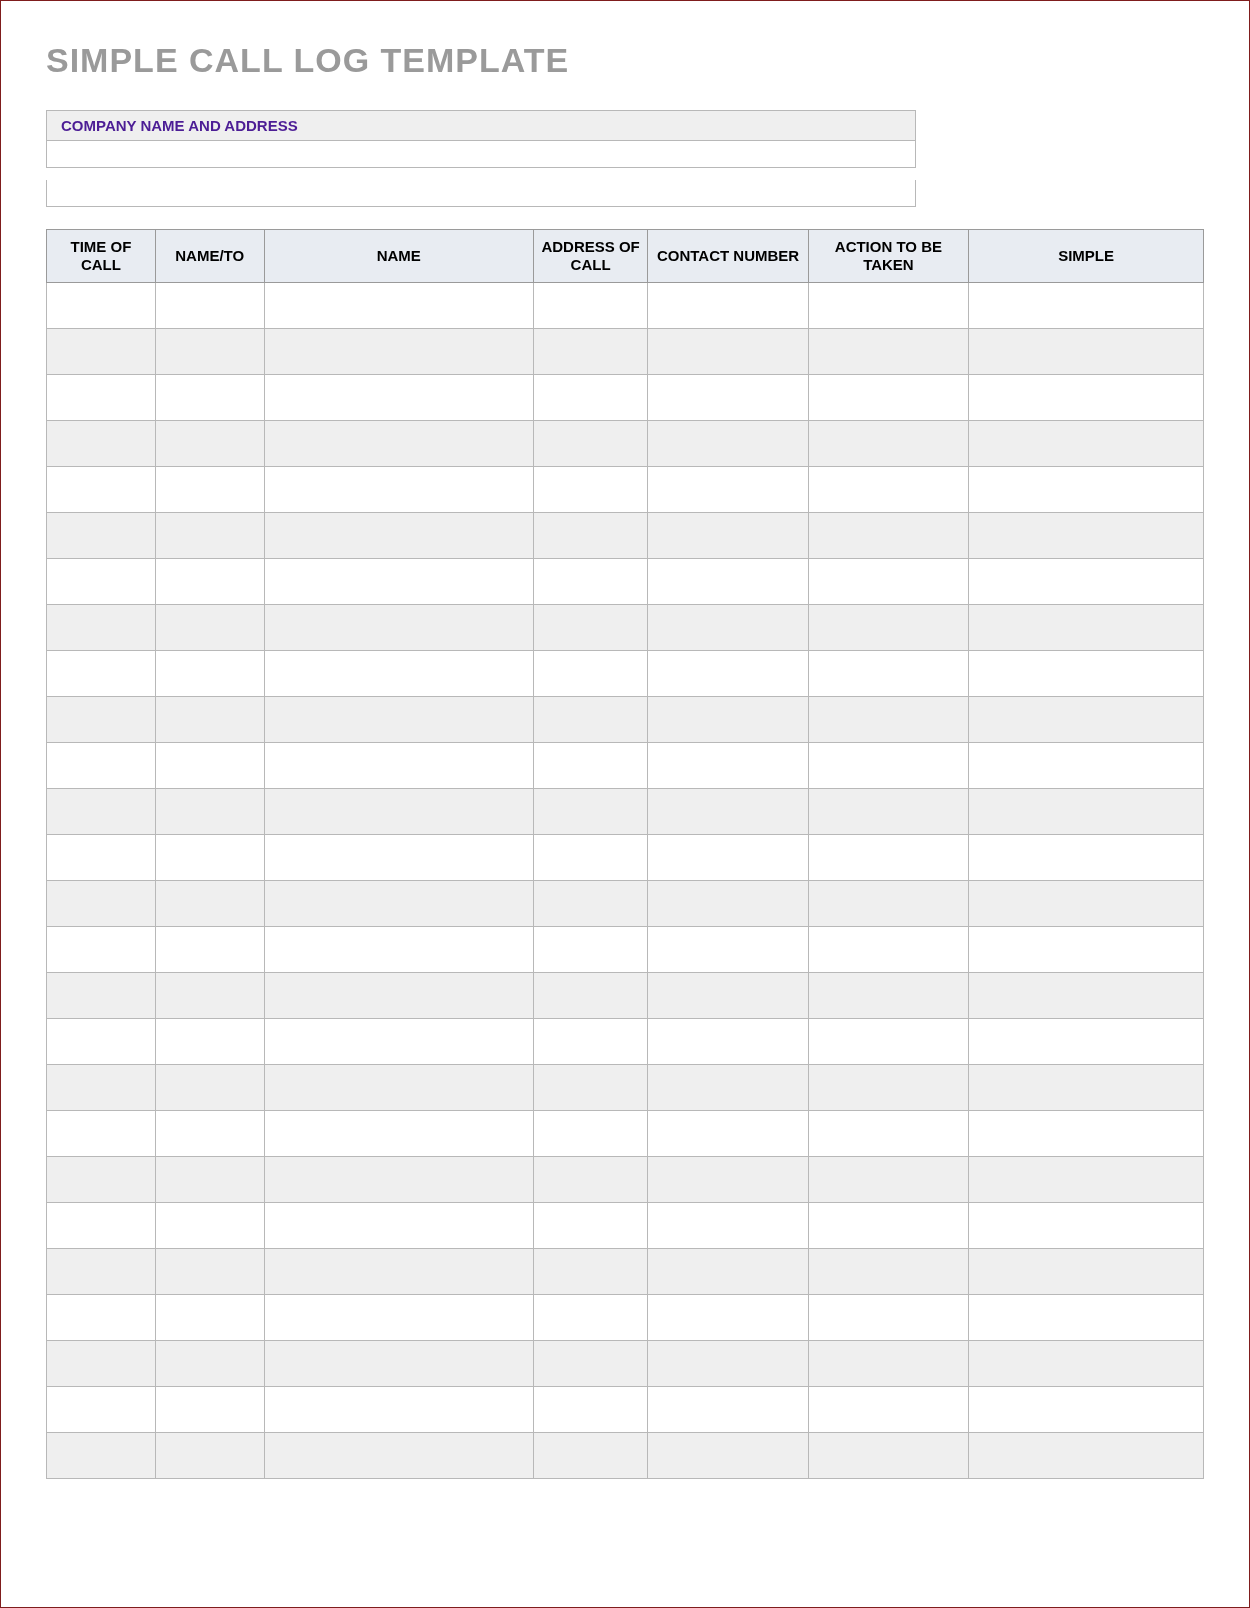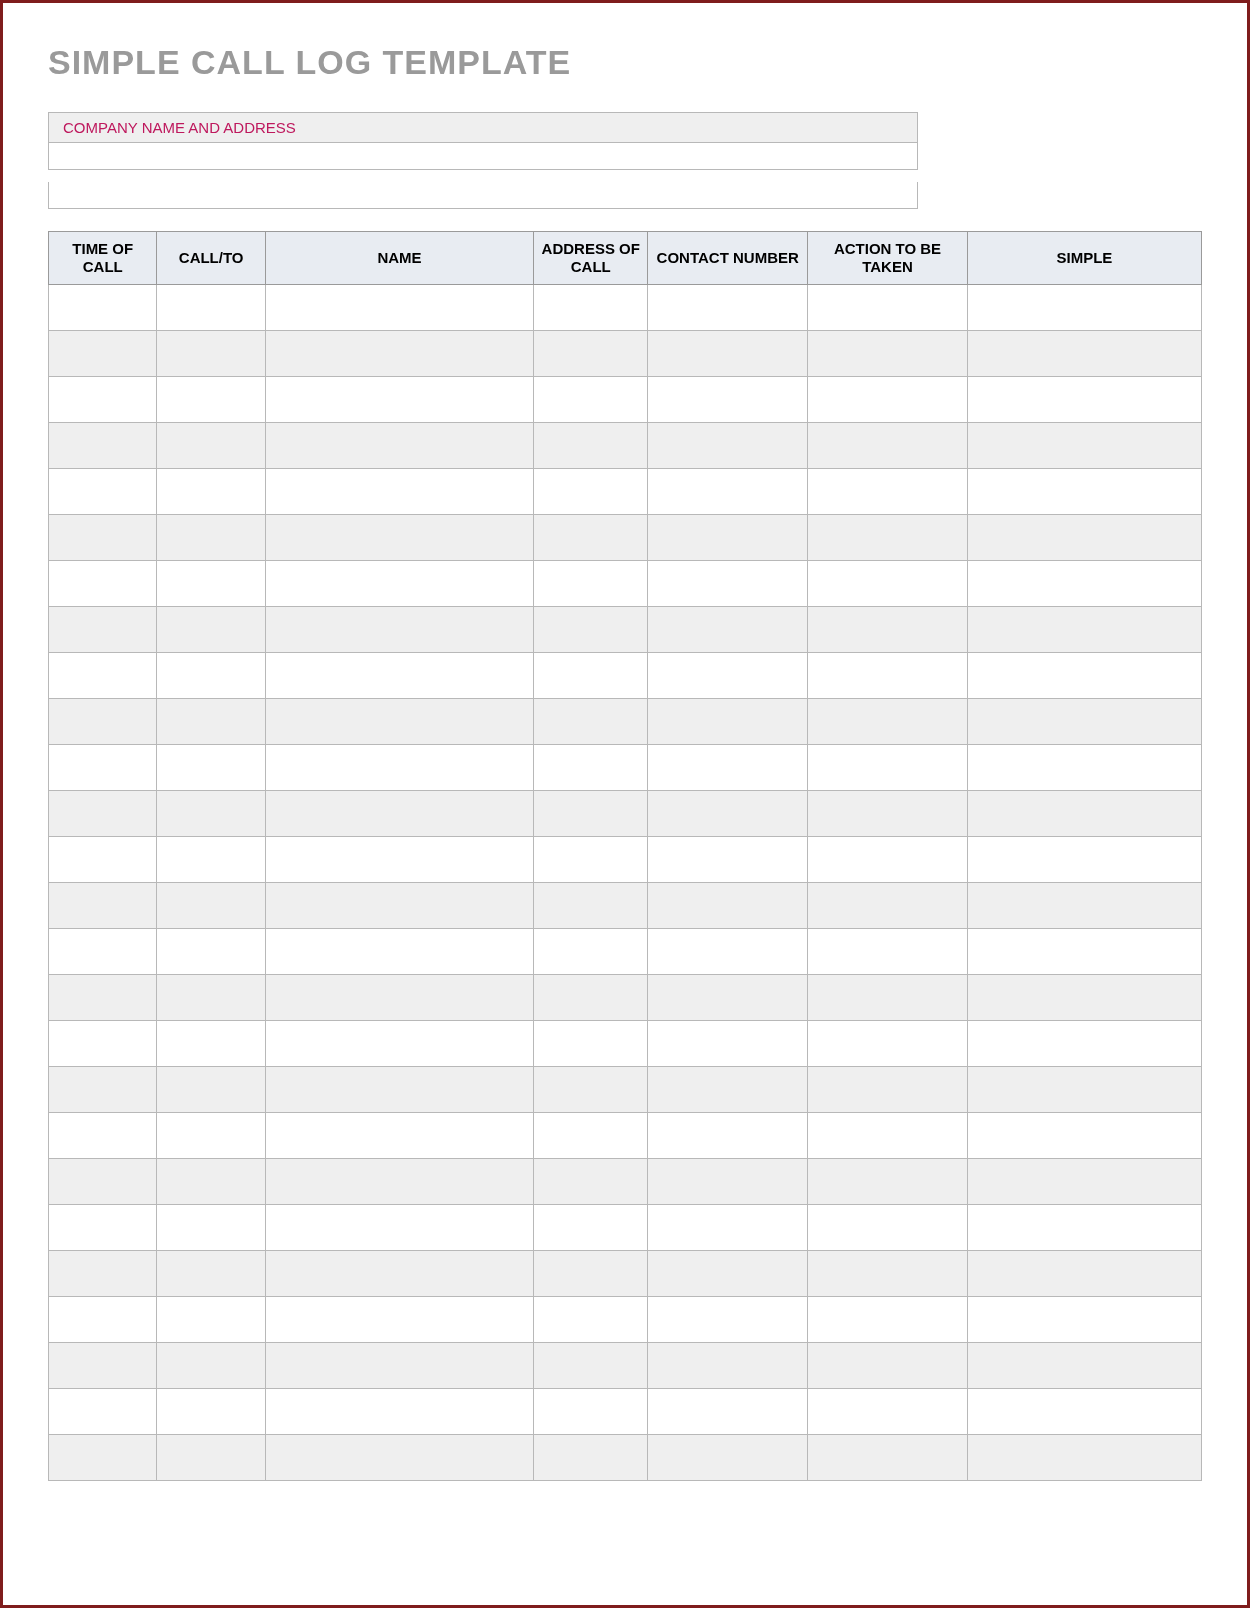--- a/index.html
+++ b/index.html
@@ -10,41 +10,41 @@
     display: flex;
     justify-content: center;
   }
   .page {
     width: 1250px;
     height: 1608px;
     background: #ffffff;
     box-sizing: border-box;
     padding: 40px 45px 20px 45px;
     box-shadow: 0 2px 6px rgba(0,0,0,0.2);
-    border: 3px solid #7f1d1d;
+    border: 1px solid #7f1d1d;
   }
   .title {
     font-size: 34px;
     font-weight: bold;
     color: #9a9a9a;
     letter-spacing: 1px;
     margin: 0 0 30px 0;
     font-family: "Arial Black", Arial, sans-serif;
   }
   .info-block {
     width: 870px;
     margin-bottom: 12px;
   }
   .info-header {
     background: #efefef;
     border: 1px solid #b8b8b8;
     padding: 6px 14px;
     font-size: 15px;
-    font-weight: normal;
-    color: #be185d;
+    font-weight: bold;
+    color: #4c1d95;
   }
   .info-input {
     border: 1px solid #b8b8b8;
     border-top: none;
     height: 26px;
     background: #fff;
   }
   table.log {
     border-collapse: collapse;
     width: 100%;
@@ -105,21 +105,21 @@
       <col class="col-fromto">
       <col class="col-name">
       <col class="col-duration">
       <col class="col-contact">
       <col class="col-action">
       <col class="col-notes">
     </colgroup>
     <thead>
       <tr>
         <th>TIME OF CALL</th>
-        <th>CALL/TO</th>
+        <th>NAME/TO</th>
         <th>NAME</th>
         <th>ADDRESS OF CALL</th>
         <th>CONTACT NUMBER</th>
         <th>ACTION TO BE TAKEN</th>
         <th>SIMPLE</th>
       </tr>
     </thead>
     <tbody id="log-body">
     <tr>
           <td></td>

